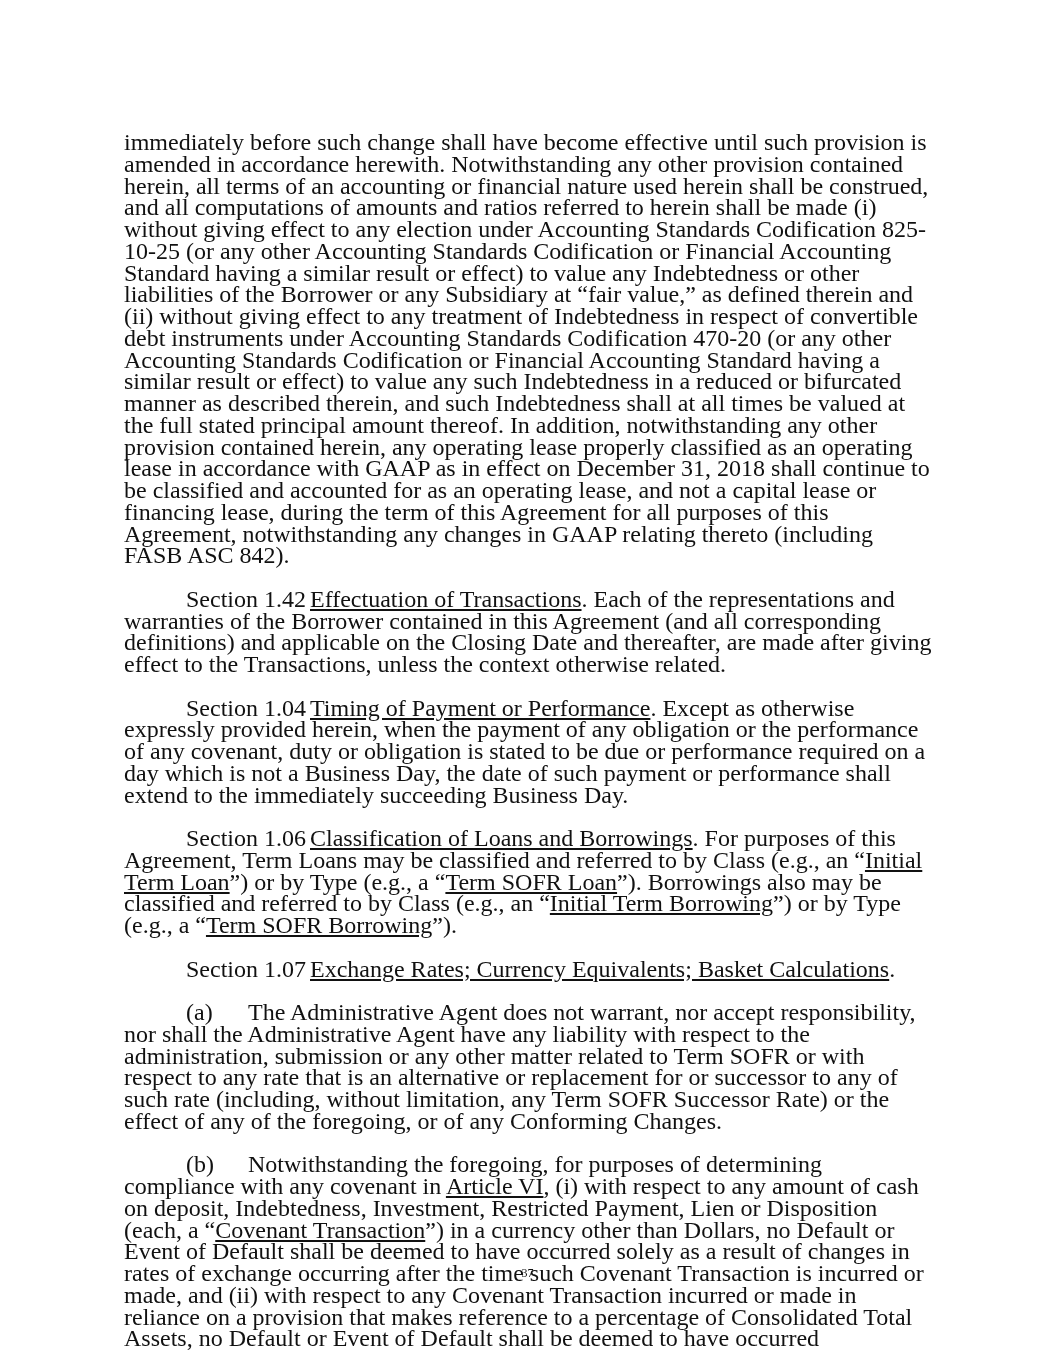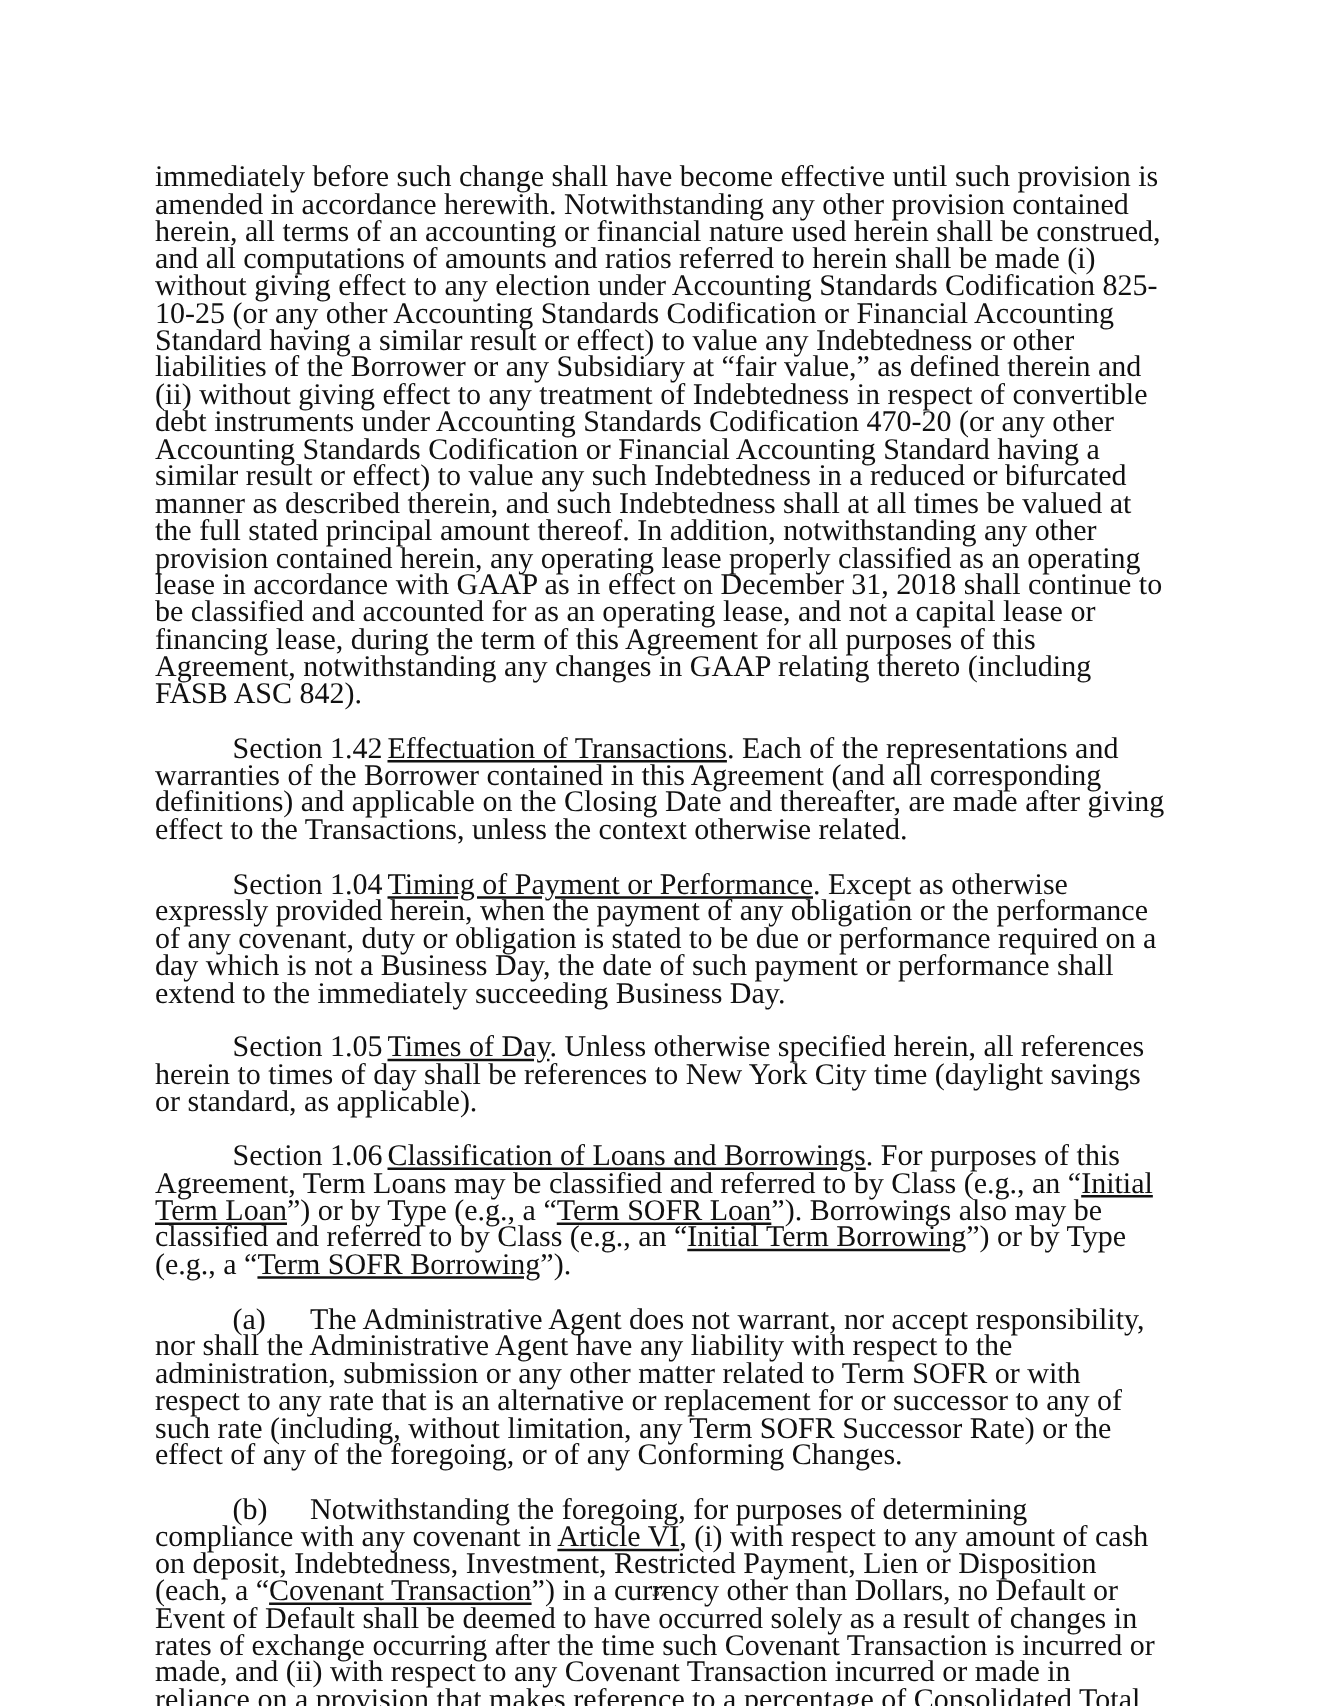--- a/index.html
+++ b/index.html
@@ -61,28 +61,28 @@
   <p class="para">immediately before such change shall have become effective until such provision is amended in accordance herewith.  Notwithstanding any other provision contained herein, all terms of an accounting or financial nature used herein shall be construed, and all computations of amounts and ratios referred to herein shall be made (i) without giving effect to any election under Accounting Standards Codification 825-10-25 (or any other Accounting Standards Codification or Financial Accounting Standard having a similar result or effect) to value any Indebtedness or other liabilities of the Borrower or any Subsidiary at “fair value,” as defined therein and (ii) without giving effect to any treatment of Indebtedness in respect of convertible debt instruments under Accounting Standards Codification 470-20 (or any other Accounting Standards Codification or Financial Accounting Standard having a similar result or effect) to value any such Indebtedness in a reduced or bifurcated manner as described therein, and such Indebtedness shall at all times be valued at the full stated principal amount thereof.  In addition, notwithstanding any other provision contained herein, any operating lease properly classified as an operating lease in accordance with GAAP as in effect on December 31, 2018 shall continue to be classified and accounted for as an operating lease, and not a capital lease or financing lease, during the term of this Agreement for all purposes of this Agreement, notwithstanding any changes in GAAP relating thereto (including FASB ASC 842).</p>
 
   <p class="para">
     <span class="indent"></span><span class="sec-num">Section 1.42</span><u>Effectuation of Transactions</u><span>.  Each of the representations and warranties of the Borrower contained in this Agreement (and all corresponding definitions) and applicable on the Closing Date and thereafter, are made after giving effect to the Transactions, unless the context otherwise related.</span>
   </p>
 
   <p class="para">
     <span class="indent"></span><span class="sec-num">Section 1.04</span><u>Timing of Payment or Performance</u><span>.  Except as otherwise expressly provided herein, when the payment of any obligation or the performance of any covenant, duty or obligation is stated to be due or performance required on a day which is not a Business Day, the date of such payment or performance shall extend to the immediately succeeding Business Day.</span>
   </p>
 
-  <p class="para">
-    <span class="indent"></span><span class="sec-num">Section 1.05</span><u>Times of Day</u><span>.  Unless otherwise specified herein, all references herein to times of day shall be references to New York City time (daylight savings or standard, as applicable).</span>
-  </p>
 
   <p class="para">
     <span class="indent"></span><span class="sec-num">Section 1.06</span><u>Classification of Loans and Borrowings</u><span><span>.  For purposes of this Agreement, Term Loans may be classified and referred to by Class (e.g., an “</span><u>Initial Term Loan</u><span>”) or by Type (e.g., a “</span><u>Term SOFR Loan</u><span>”).  Borrowings also may be classified and referred to by Class (e.g., an “</span><u>Initial Term Borrowing</u><span>”) or by Type (e.g., a “</span><u>Term SOFR Borrowing</u><span>”).</span></span>
   </p>
 
+  <p class="para">
+    <span class="indent"></span><span class="sec-num">Section 1.07</span><u>Exchange Rates; Currency Equivalents; Basket Calculations</u><span>.</span>
+  </p>
 
   <p class="para">
     <span class="indent"></span><span class="sub-num">(a)</span><span><span>The Administrative Agent does not warrant, nor accept responsibility, nor shall the Administrative Agent have any liability with respect to the administration, submission or any other matter related to Term SOFR or with respect to any rate that is an alternative or replacement for or successor to any of such rate (including, without limitation, any Term SOFR Successor Rate) or the effect of any of the foregoing, or of any Conforming Changes.</span></span>
   </p>
 
   <p class="para">
     <span class="indent"></span><span class="sub-num">(b)</span><span><span>Notwithstanding the foregoing, for purposes of determining compliance with any covenant in </span><u>Article VI</u><span>, (i) with respect to any amount of cash on deposit, Indebtedness, Investment, Restricted Payment, Lien or Disposition (each, a “</span><u>Covenant Transaction</u><span>”) in a currency other than Dollars, no Default or Event of Default shall be deemed to have occurred solely as a result of changes in rates of exchange occurring after the time such Covenant Transaction is incurred or made, and (ii) with respect to any Covenant Transaction incurred or made in reliance on a provision that makes reference to a percentage of Consolidated Total Assets, no Default or Event of Default shall be deemed to have occurred</span></span>
   </p>
 
 </div>

